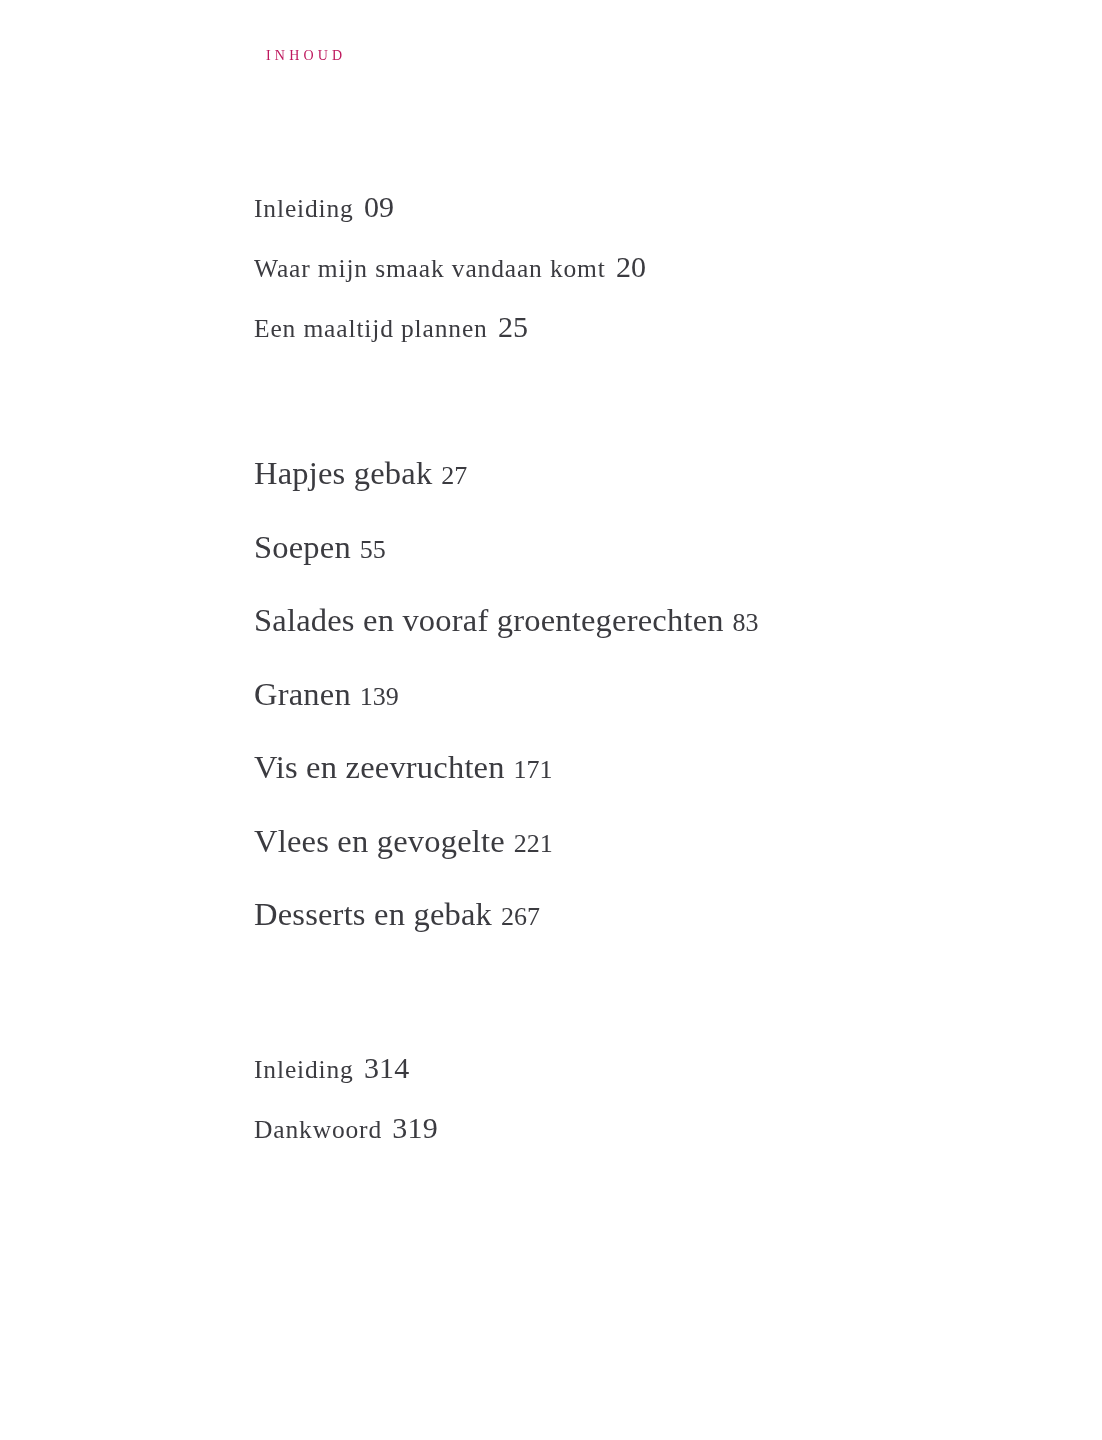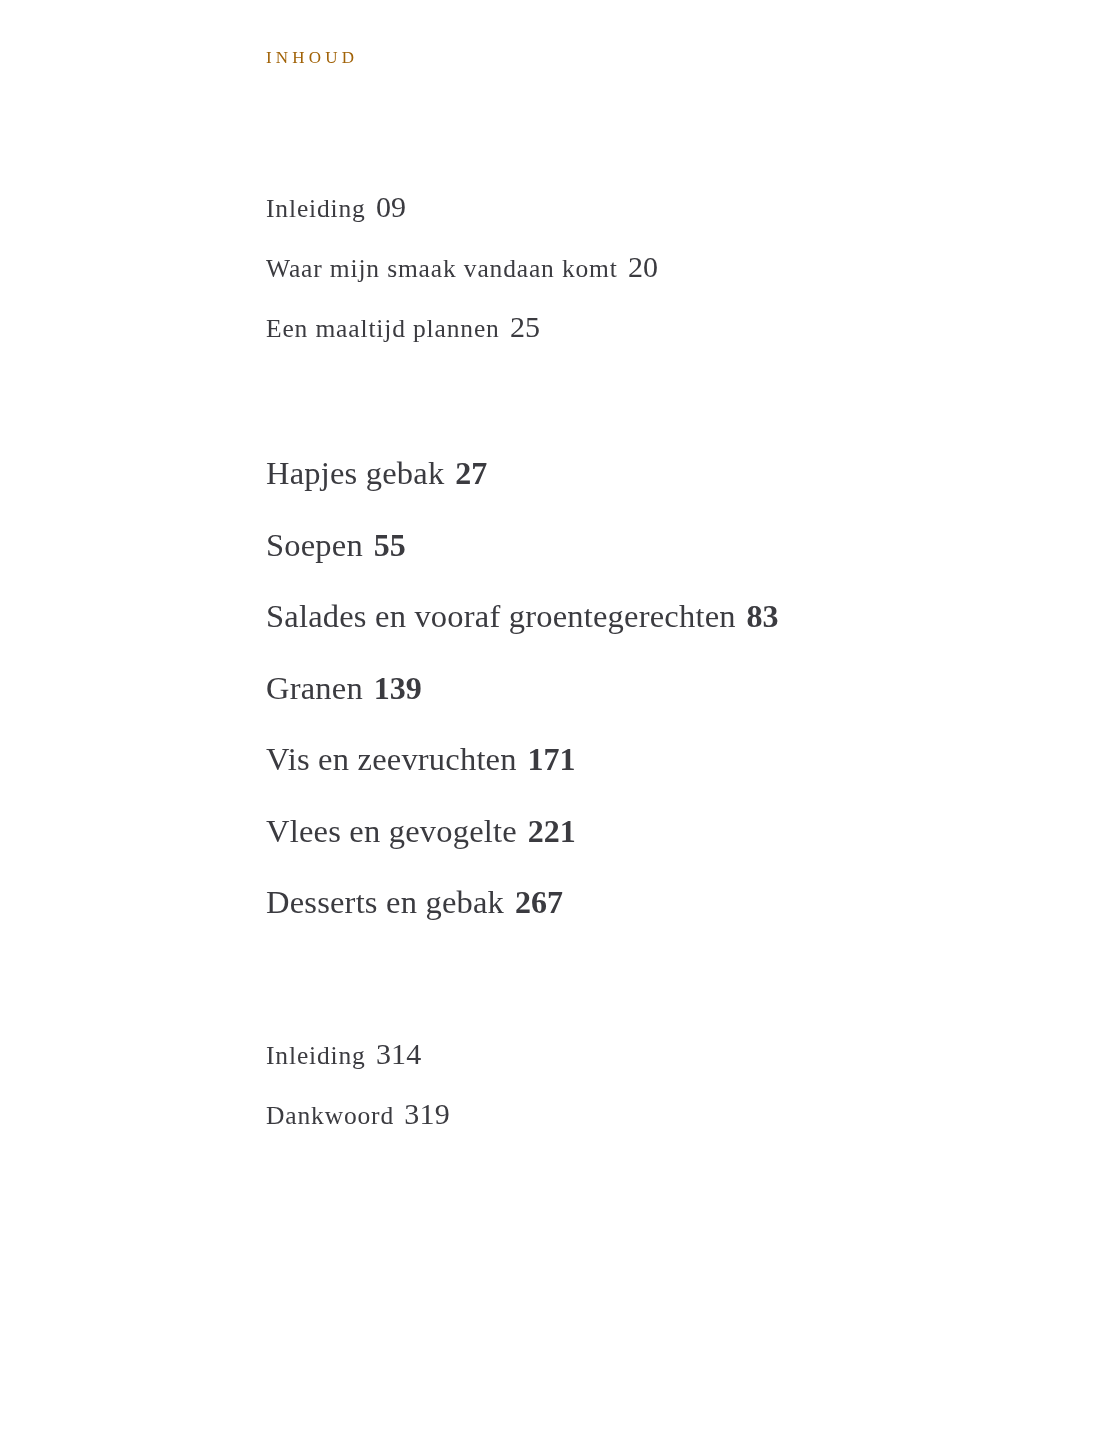--- a/index.html
+++ b/index.html
@@ -16,32 +16,32 @@
     overflow: hidden;
     font-family: "Liberation Serif", "DejaVu Serif", serif;
     -webkit-font-smoothing: antialiased;
   }
 
   
   .running-head {
     position: absolute;
     left: 266px;
     top: 48px;
-    font-size: 17px;
+    font-size: 14px;
     letter-spacing: 4.2px;
-    color: #a16207;
+    color: #be185d;
     font-weight: 400;
     text-transform: uppercase;
     white-space: nowrap;
   }
 
   
   .toc {
     position: absolute;
-    left: 266px;
+    left: 254px;
     top: 178px;
     width: 760px;
   }
 
   .toc-group {
     margin: 0;
     padding: 0;
     list-style: none;
   }
 
@@ -68,23 +68,22 @@
   }
 
   
   .toc-entry.large {
     font-size: 32.5px;
     line-height: 71.5px;
     letter-spacing: 0.2px;
   }
 
   .toc-entry.large .entry-page {
-    font-size: 32px;
+    font-size: 26px;
     letter-spacing: 0;
-    font-weight: bold;
   }
 
   .entry-title {
     color: #3b3b40;
   }
 
   .entry-page {
     color: #3b3b40;
     margin-left: 0.34em;
   }

